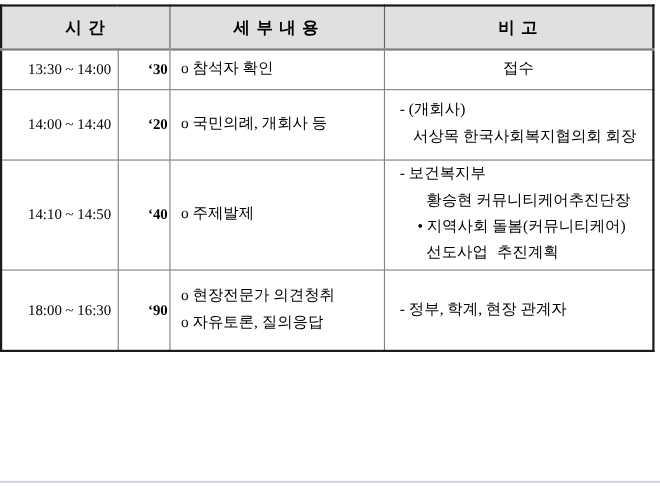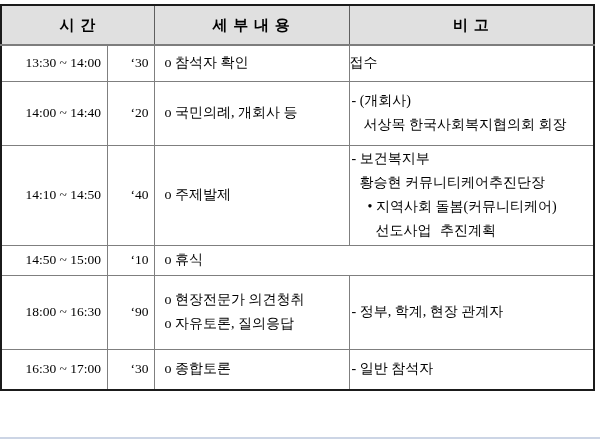--- a/index.html
+++ b/index.html
@@ -29,26 +29,26 @@
   }
   td{
     border:1px solid var(--grid-line);
     font-size:14px;line-height:24px;vertical-align:middle;
     overflow:hidden;
     padding-left:19px;
   }
   tr.h36{height:36px} tr.h64{height:64px} tr.h100{height:100px}
   tr.h30{height:30px} tr.h74{height:74px} tr.h41{height:41px}
   td.time{text-align:center;font-size:13.5px;}
-  td.dur{text-align:center;font-size:13.5px;}
+  td.dur{text-align:right;font-size:13.5px;font-weight:bold;}
   td.det{text-align:left;padding:1px 4px 1px 10px;}
-  td.note{text-align:left;padding:1px 4px 1px 2px;}
-  td.note-center{text-align:left;padding:0;font-family:Liberation Mono, monospace;}
+  td.note{text-align:left;padding:1px 4px 1px 14px;}
+  td.note-center{text-align:center;padding:0;font-family:Liberation Mono, monospace;}
   .line{white-space:nowrap;}
-  .ind-8{padding-left:8px;}
+  .ind-8{padding-left:8px;text-align:center;}
   .ind-12{padding-left:12px;}
   .ind-16{padding-left:16px;}
   .ind-24{padding-left:24px;font-family:Liberation Mono, monospace;}
   .edge-line{
     position:absolute;left:0;top:437px;width:600px;height:2px;
     background:var(--edge-line);
   }
 </style>
 </head>
 <body>
@@ -99,48 +99,31 @@
           <div class="line">o 주제발제</div>
         </td>
         <td class="note">
           <div class="line">- 보건복지부</div>
           <div class="line ind-8">황승현 커뮤니티케어추진단장</div>
           <div class="line ind-16">• 지역사회 돌봄(커뮤니티케어)</div>
           <div class="line ind-24">선도사업 추진계획</div>
         </td>
       </tr>
 
-      <tr class="h30">
-        <td class="time">14:50 ~ 15:00</td>
-        <td class="dur">‘10</td>
-        <td class="det" colspan="2">
-          <div class="line">o 휴식</div>
-        </td>
-      </tr>
 
       <tr class="h74">
         <td class="time">18:00 ~ 16:30</td>
         <td class="dur">‘90</td>
         <td class="det">
           <div class="line">o 현장전문가 의견청취</div>
           <div class="line">o 자유토론, 질의응답</div>
         </td>
         <td class="note">
           <div class="line">- 정부, 학계, 현장 관계자</div>
         </td>
       </tr>
 
-      <tr class="h41">
-        <td class="time">16:30 ~ 17:00</td>
-        <td class="dur">‘30</td>
-        <td class="det">
-          <div class="line">o 종합토론</div>
-        </td>
-        <td class="note">
-          <div class="line">- 일반 참석자</div>
-        </td>
-      </tr>
 
     </tbody>
   </table>
 
   <div class="edge-line"></div>
 </div>
 
 </body></html>

